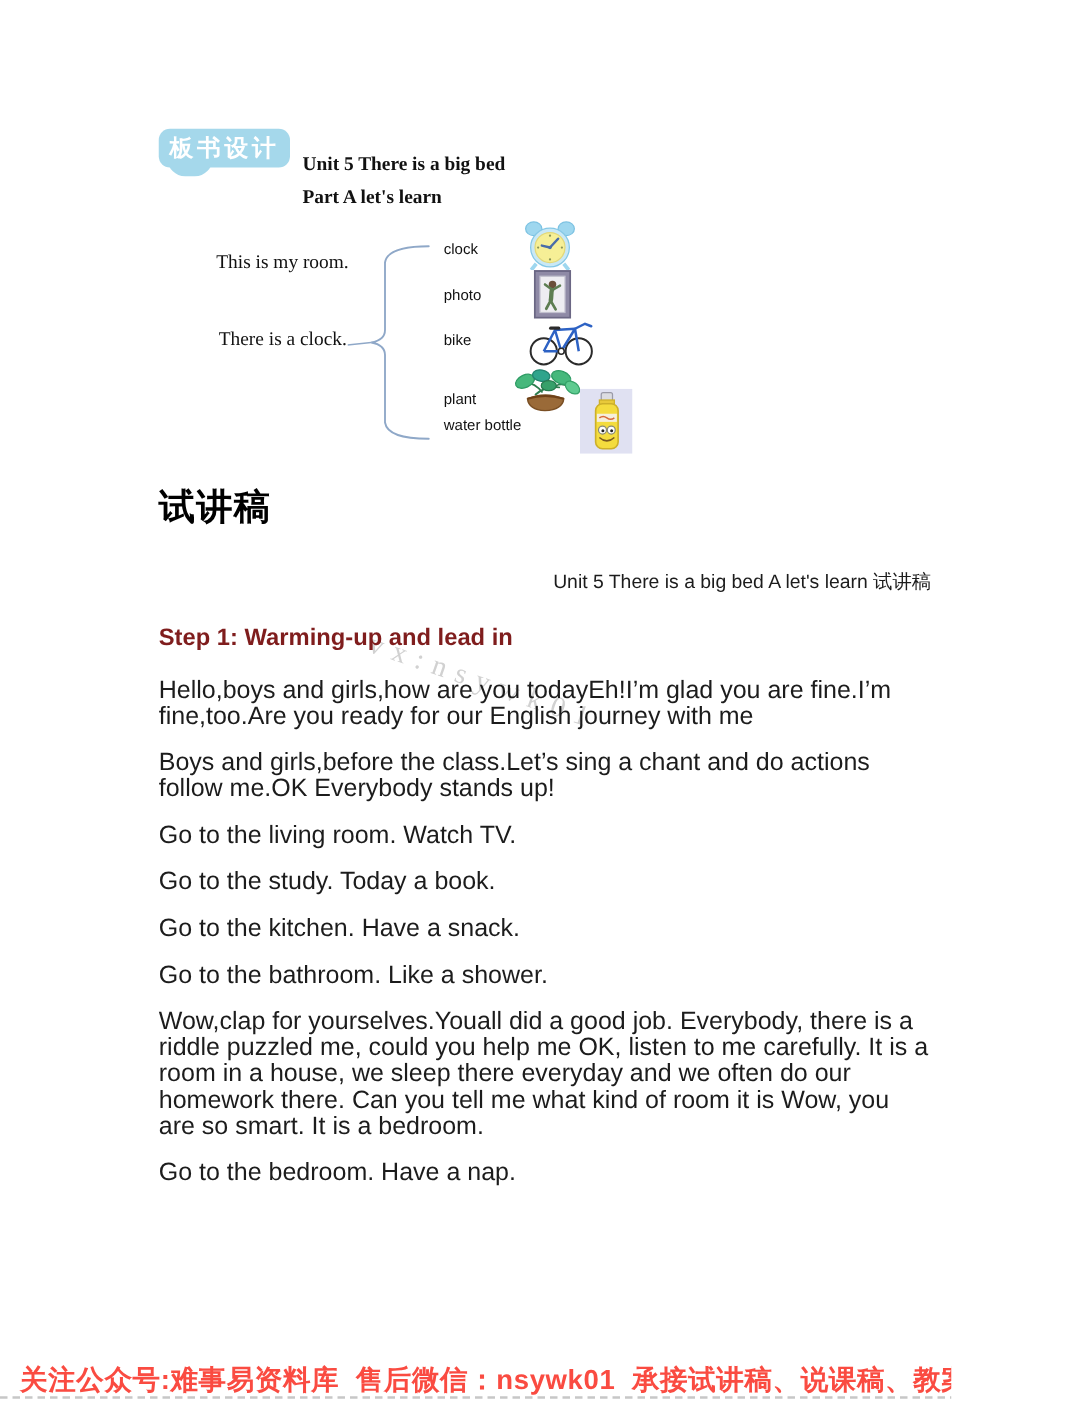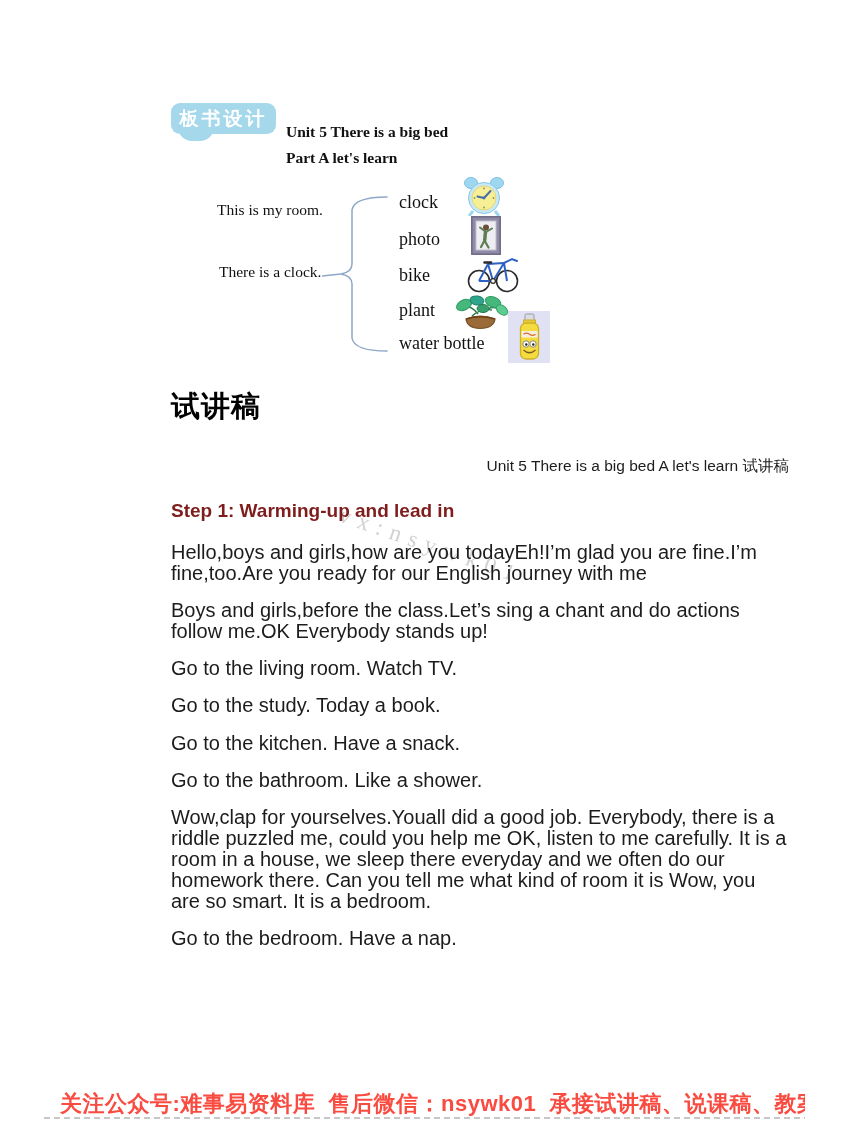--- a/index.html
+++ b/index.html
@@ -5,21 +5,20 @@
   * { margin: 0; padding: 0; box-sizing: border-box; }
   html, body { background: #ffffff; }
   .page {
     position: relative;
     width: 761px;
     height: 1122px;
     background: #ffffff;
     overflow: hidden;
     font-family: "Liberation Sans", sans-serif;
     color: #1c1c1c;
-    margin-left: 44px;
   }
 
   
   .badge {
     position: absolute;
     left: 127px; top: 103px;
     width: 105px; height: 31px;
     background: #a5d8eb;
     border-radius: 9px;
     display: flex; align-items: center; justify-content: center;
@@ -62,22 +61,22 @@
     font-size: 15.5px;
     color: #111;
     white-space: nowrap;
   }
   .sent-1 { left: 173px; top: 201px; }
   .sent-2 { left: 175px; top: 263px; }
   .brace-svg { position: absolute; left: 278px; top: 190px; }
   .item-label {
     position: absolute;
     left: 355px;
-    font-family: Liberation Serif, serif;
-    font-size: 18px;
+    font-family: Liberation Sans, sans-serif;
+    font-size: 12px;
     color: #111;
     white-space: nowrap;
   }
   .item-icon { position: absolute; }
 
   
   .content {
     position: absolute;
     left: 127px; top: 390px;
     width: 618px;
@@ -167,21 +166,21 @@
     <span class="sent sent-2">There is a clock.</span>
 
     <svg class="brace-svg" width="70" height="168" viewBox="0 0 70 168">
       <path d="M0 86 L19 84" stroke="#8fa8c8" stroke-width="1.4" fill="none"></path>
       <path d="M65 7 Q32 7 30 20 L30 74 Q30 82 19 84 Q30 86 30 94 L30 148 Q32 161 65 161" stroke="#8fa8c8" stroke-width="1.5" fill="none" stroke-linecap="round"></path>
     </svg>
 
     <span class="item-label" style="top:192px">clock</span>
     <span class="item-label" style="top:229px">photo</span>
     <span class="item-label" style="top:265px">bike</span>
-    <span class="item-label" style="top:300px">plant</span>
+    <span class="item-label" style="top:312px">plant</span>
     <span class="item-label" style="top:333px">water bottle</span>
 
     <svg class="item-icon" style="left:417px; top:176px" width="46" height="40" viewBox="0 0 46 40">
       <ellipse cx="10" cy="7" rx="6.5" ry="5.5" fill="#9ed7ef" stroke="#7cc2e2"></ellipse>
       <ellipse cx="36" cy="7" rx="6.5" ry="5.5" fill="#9ed7ef" stroke="#7cc2e2"></ellipse>
       <line x1="12" y1="35" x2="8" y2="40" stroke="#9ed7ef" stroke-width="3"></line>
       <line x1="34" y1="35" x2="38" y2="40" stroke="#9ed7ef" stroke-width="3"></line>
       <circle cx="23" cy="22" r="15.5" fill="#c9e8f5" stroke="#85c8e6"></circle>
       <circle cx="23" cy="22" r="12" fill="#f6ef96" stroke="#e3d878"></circle>
       <circle cx="23" cy="12.5" r="0.9" fill="#8a9456"></circle>

